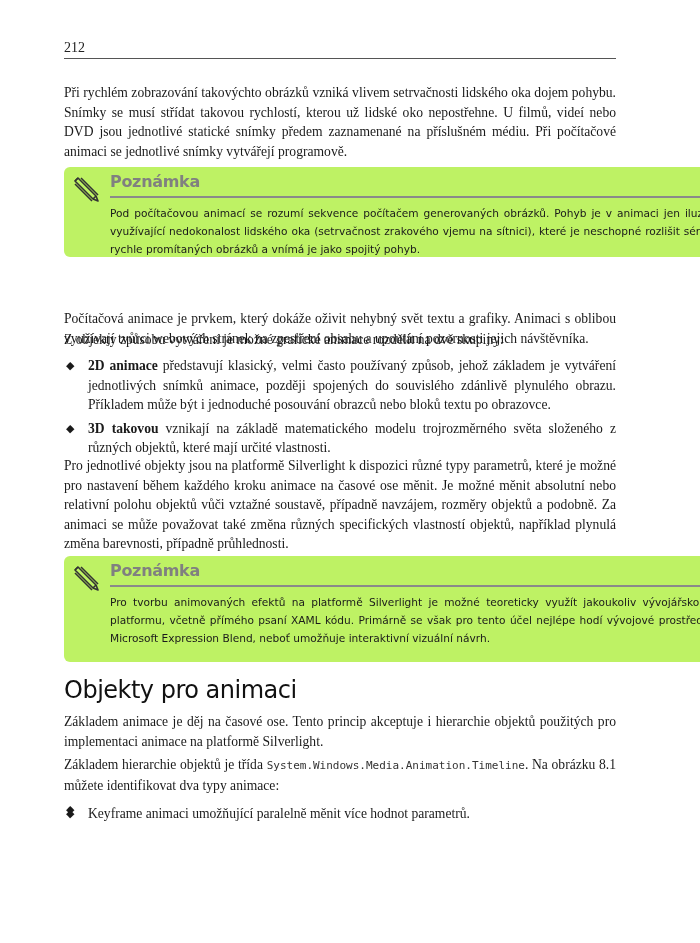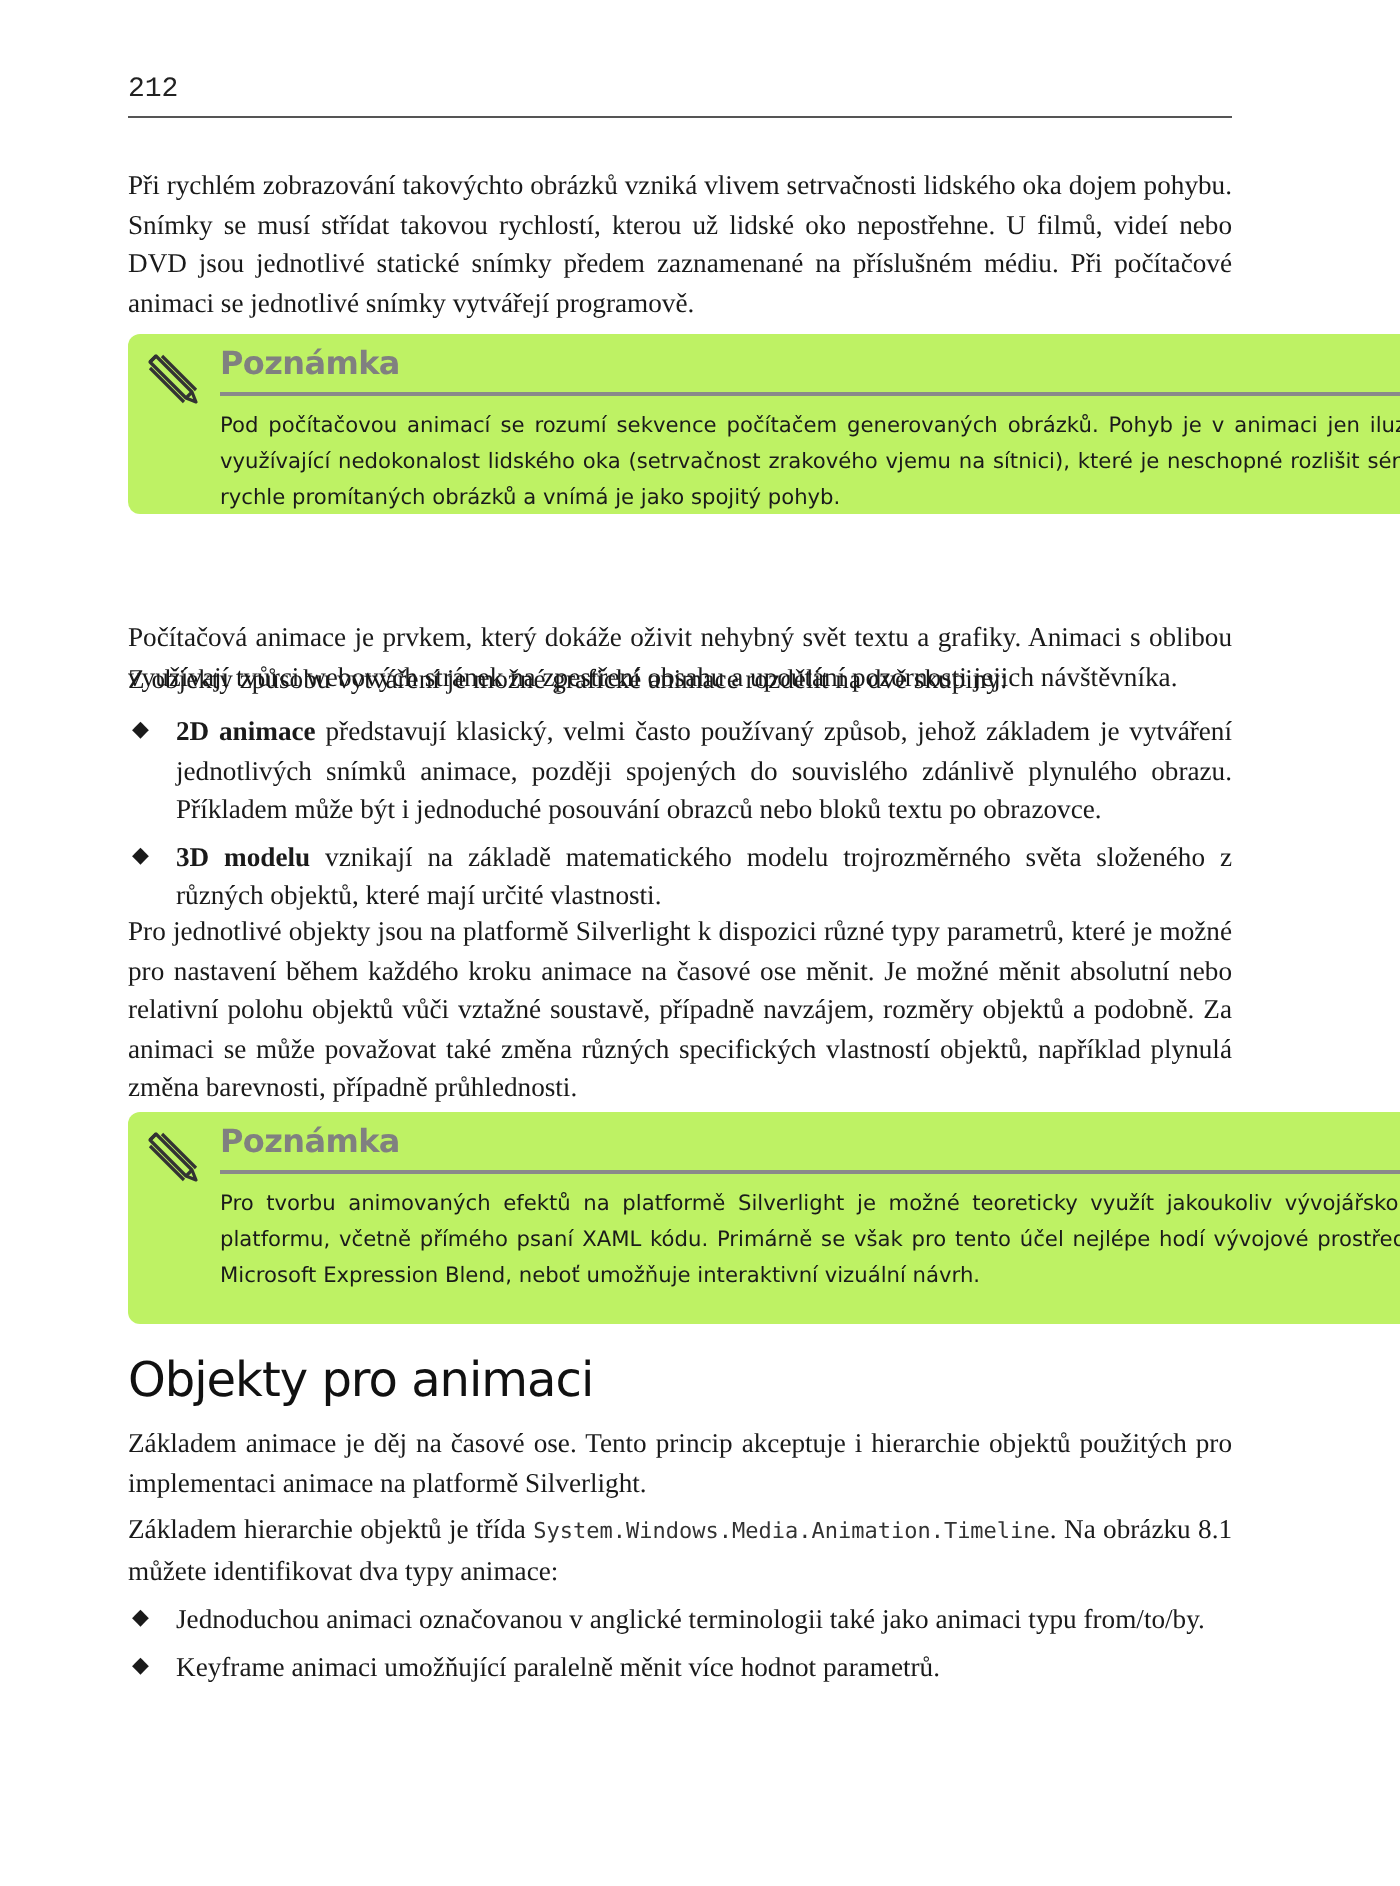--- a/index.html
+++ b/index.html
@@ -1,17 +1,17 @@
 <!DOCTYPE html>
 <html><head>
 <meta charset="utf-8">
 <style>
   html, body { margin: 0; padding: 0; background: #ffffff; }
   body { width: 700px; height: 943px; position: relative; overflow: hidden; color: #1a1a1a; }
-  .header { position: absolute; left: 64px; top: 34px; width: 552px; height: 22px; border-bottom: 1.5px solid #555; display: flex; justify-content: space-between; align-items: center; padding-bottom: 2px; font-family: Liberation Mono, monospace; }
+  .header { position: absolute; left: 64px; top: 34px; width: 552px; height: 22px; border-bottom: 1.5px solid #555; display: flex; justify-content: space-between; align-items: flex-end; padding-bottom: 2px; font-family: Liberation Serif, serif; }
   .header .pnum { font-size: 14px; color: #222; }
   .header .chap { font-size: 15.5px; color: #222; }
   .body-text { font-family: "Liberation Serif", serif; font-size: 13.6px; line-height: 19.5px; text-align: justify; margin: 0; }
   .p { position: absolute; left: 64px; width: 552px; }
   .note { position: absolute; left: 64px; width: 660px; background: #bef264; border-radius: 6px; }
   .note .icon { position: absolute; left: 8px; top: 7px; width: 30px; height: 30px; }
   .note .title { position: absolute; left: 46px; top: 5px; font-family: "DejaVu Sans", sans-serif; font-weight: bold; font-size: 16px; color: #808080; letter-spacing: -0.3px; }
   .note .rule { position: absolute; left: 46px; right: 14px; top: 29px; height: 2px; background: #8a8a8a; }
   .note .text { position: absolute; left: 46px; right: 18px; top: 37px; font-family: "DejaVu Sans", sans-serif; font-size: 10.6px; line-height: 18px; color: #1a1a1a; text-align: justify; }
   .bullets { position: absolute; left: 64px; width: 552px; margin: 0; padding: 0; list-style: none; }
@@ -48,21 +48,21 @@
 
 <p class="p body-text" style="top:330px;">Z objekty způsobu vytváření je možné grafické animace rozdělit na dvě skupiny:</p>
 
 <ul class="bullets body-text" style="top:356px;">
   <li>
     <span class="dia">◆</span>
     <b>2D animace</b><span> představují klasický, velmi často používaný způsob, jehož základem je vytváření jednotlivých snímků animace, později spojených do souvislého zdánlivě plynulého obrazu. Příkladem může být i jednoduché posouvání obrazců nebo bloků textu po obrazovce.</span>
   </li>
   <li>
     <span class="dia">◆</span>
-    <b>3D modelu</b><span> vznikají na základě matematického modelu trojrozměrného světa složeného z různých objektů, které mají určité vlastnosti.</span>
+    <b>3D takovou</b><span> vznikají na základě matematického modelu trojrozměrného světa složeného z různých objektů, které mají určité vlastnosti.</span>
   </li>
 </ul>
 
 <p class="p body-text" style="top:456px;">Pro jednotlivé objekty jsou na platformě Silverlight k dispozici různé typy parametrů, které je možné pro nastavení během každého kroku animace na časové ose měnit. Je možné měnit absolutní nebo relativní polohu objektů vůči vztažné soustavě, případně navzájem, rozměry objektů a podobně. Za animaci se může považovat také změna různých specifických vlastností objektů, například plynulá změna barevnosti, případně průhlednosti.</p>
 
 <div class="note" style="top:556px; height:106px;">
   <svg class="icon" viewBox="0 0 30 30">
     <g fill="none" stroke="#333" stroke-width="1.6" stroke-linejoin="round">
       <path d="M6 4 L24 22 L26 27 L21 25 L3 7 Z"></path>
       <path d="M6 4 L3 7"></path>
@@ -78,19 +78,18 @@
 
 <h2 class="h2">Objekty pro animaci</h2>
 
 <p class="p body-text" style="top:712px;">Základem animace je děj na časové ose. Tento princip akceptuje i hierarchie objektů použitých pro implementaci animace na platformě Silverlight.</p>
 
 <p class="p body-text" style="top:755px;"><span>Základem hierarchie objektů je třída </span><span class="mono">System.Windows.Media.Animation.Timeline</span><span>. Na obrázku 8.1 můžete identifikovat dva typy animace:</span></p>
 
 <ul class="bullets body-text" style="top:800px;">
   <li>
     <span class="dia">◆</span>
-    <span>Jednoduchou animaci označovanou v anglické terminologii také jako animaci typu from/to/by.</span>
   </li>
   <li>
     <span class="dia">◆</span>
     <span>Keyframe animaci umožňující paralelně měnit více hodnot parametrů.</span>
   </li>
 </ul>
 
 </body></html>

